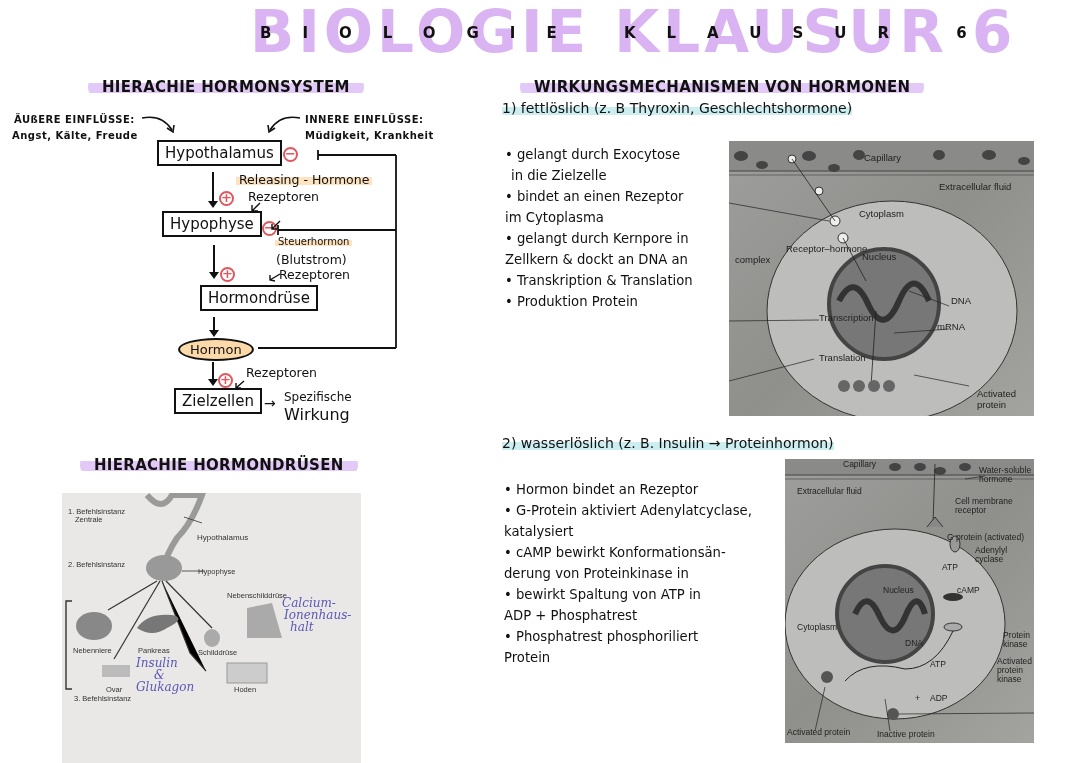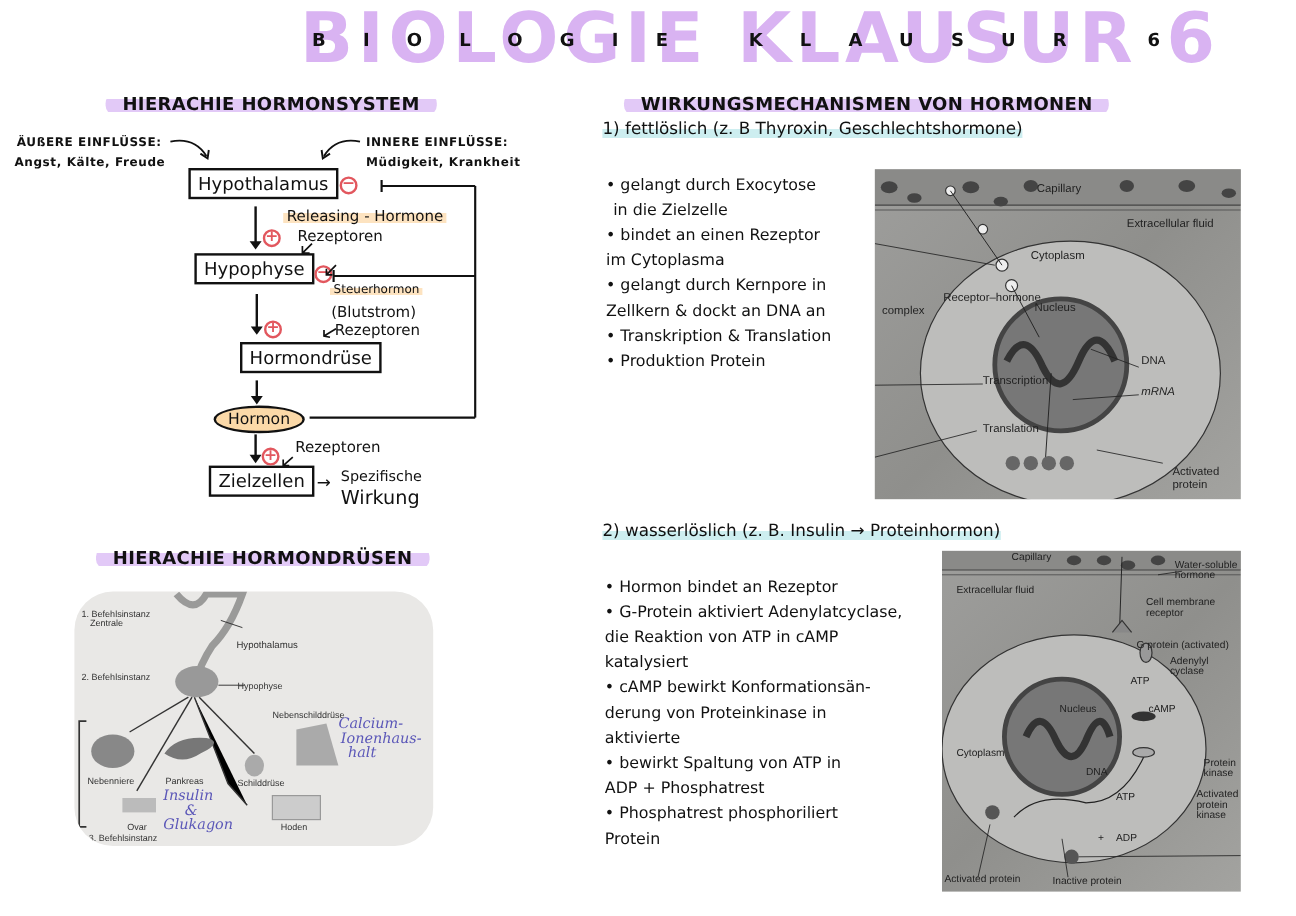--- a/index.html
+++ b/index.html
@@ -98,21 +98,21 @@
   <path d="M28 203 L166 203" stroke="#111" stroke-width="1.8" fill="none"></path>
   <path d="M30 58 L22 66 M22 60 L22 66 L28 66" stroke="#111" stroke-width="1.4" fill="none"></path>
   <path d="M50 129 L40 135 M40 130 L40 135 L45 136" stroke="#111" stroke-width="1.4" fill="none"></path>
   <path d="M15 55 L21 48" stroke="#111" stroke-width="0"></path>
   <path d="M14 236 L6 243 M6 238 L6 243 L11 243" stroke="#111" stroke-width="1.4" fill="none"></path>
   <path d="M50 76 L42 84 M42 79 L42 84 L47 84" stroke="#111" stroke-width="1.4" fill="none"></path>
 </svg>
 
 <div class="abs section-heading hl-purple" style="left:80px; top:456px;">HIERACHIE HORMONDRÜSEN</div>
 
-<div class="gland-photo" style="left:62px; top:493px; width:299px; height:212px;border-radius:32px;">
+<div class="gland-photo" style="left:62px; top:493px; width:299px; height:271px;">
   <svg class="abs" style="left:0; top:0;" width="299" height="213">
     <path d="M85 2 Q100 20 110 2 L140 2 Q130 30 115 45 Q105 60 100 78" stroke="#666" stroke-width="6" fill="none" opacity="0.6"></path>
     <ellipse cx="102" cy="75" rx="18" ry="13" fill="#999"></ellipse>
     <path d="M140 30 L122 24" stroke="#333" stroke-width="0.8"></path>
     <path d="M120 78 L142 78" stroke="#333" stroke-width="0.8"></path>
     <path d="M95 88 L46 117" stroke="#333" stroke-width="1.2"></path>
     <path d="M98 88 L52 166" stroke="#333" stroke-width="1.2"></path>
     <path d="M104 88 L150 135" stroke="#333" stroke-width="1.2"></path>
     <path d="M100 88 L128 160 L144 178" stroke="#333" stroke-width="1.2"></path>
     <path d="M10 108 L4 108 L4 196 L10 196" stroke="#333" stroke-width="1.4" fill="none"></path>
@@ -193,36 +193,34 @@
     <path d="M220 188 L165 192" stroke="#222" stroke-width="0.7"></path>
   </svg>
   <div class="photo-label" style="left:135px; top:11px;">Capillary</div>
   <div class="photo-label" style="left:210px; top:40px;">Extracellular fluid</div>
   <div class="photo-label" style="left:130px; top:67px;">Cytoplasm</div>
   <div class="photo-label" style="left:22px; top:102px;padding-left:35px;">Receptor–hormone</div>
   <div class="photo-label" style="left:6px; top:113px;">complex</div>
   <div class="photo-label" style="left:133px; top:110px;">Nucleus</div>
   <div class="photo-label" style="left:222px; top:154px;">DNA</div>
   <div class="photo-label" style="left:90px; top:171px;">Transcription</div>
-  <div class="photo-label" style="left:222px; top:180px;font-style:italic;">mRNA</div>
+  <div class="photo-label" style="left:208px; top:180px;">mRNA</div>
   <div class="photo-label" style="left:90px; top:211px;">Translation</div>
   <div class="photo-label" style="left:248px; top:247px;">Activated</div>
   <div class="photo-label" style="left:248px; top:258px;">protein</div>
 </div>
 
 <div class="abs hand hl-blue" style="left:502px; top:435px; font-size:14px;">2) wasserlöslich (z. B. Insulin → Proteinhormon)</div>
 
 <div class="abs bullets" style="left:504px; top:479px;">
   <div>• Hormon bindet an Rezeptor</div>
   <div>• G-Protein aktiviert Adenylatcyclase,</div>
-  <div>die Reaktion von ATP in cAMP</div>
   <div>katalysiert</div>
   <div>• cAMP bewirkt Konformationsän-</div>
   <div>derung von Proteinkinase in</div>
-  <div>aktivierte</div>
   <div>• bewirkt Spaltung von ATP in</div>
   <div>ADP + Phosphatrest</div>
   <div>• Phosphatrest phosphoriliert</div>
   <div>Protein</div>
 </div>
 
 <div class="photo" style="left:785px; top:459px; width:249px; height:284px;">
   <svg class="abs" style="left:0;top:0;" width="249" height="284">
     <rect x="0" y="0" width="249" height="16" fill="#8a8a88"></rect>
     <line x1="0" y1="16" x2="249" y2="16" stroke="#444" stroke-width="1"></line>

